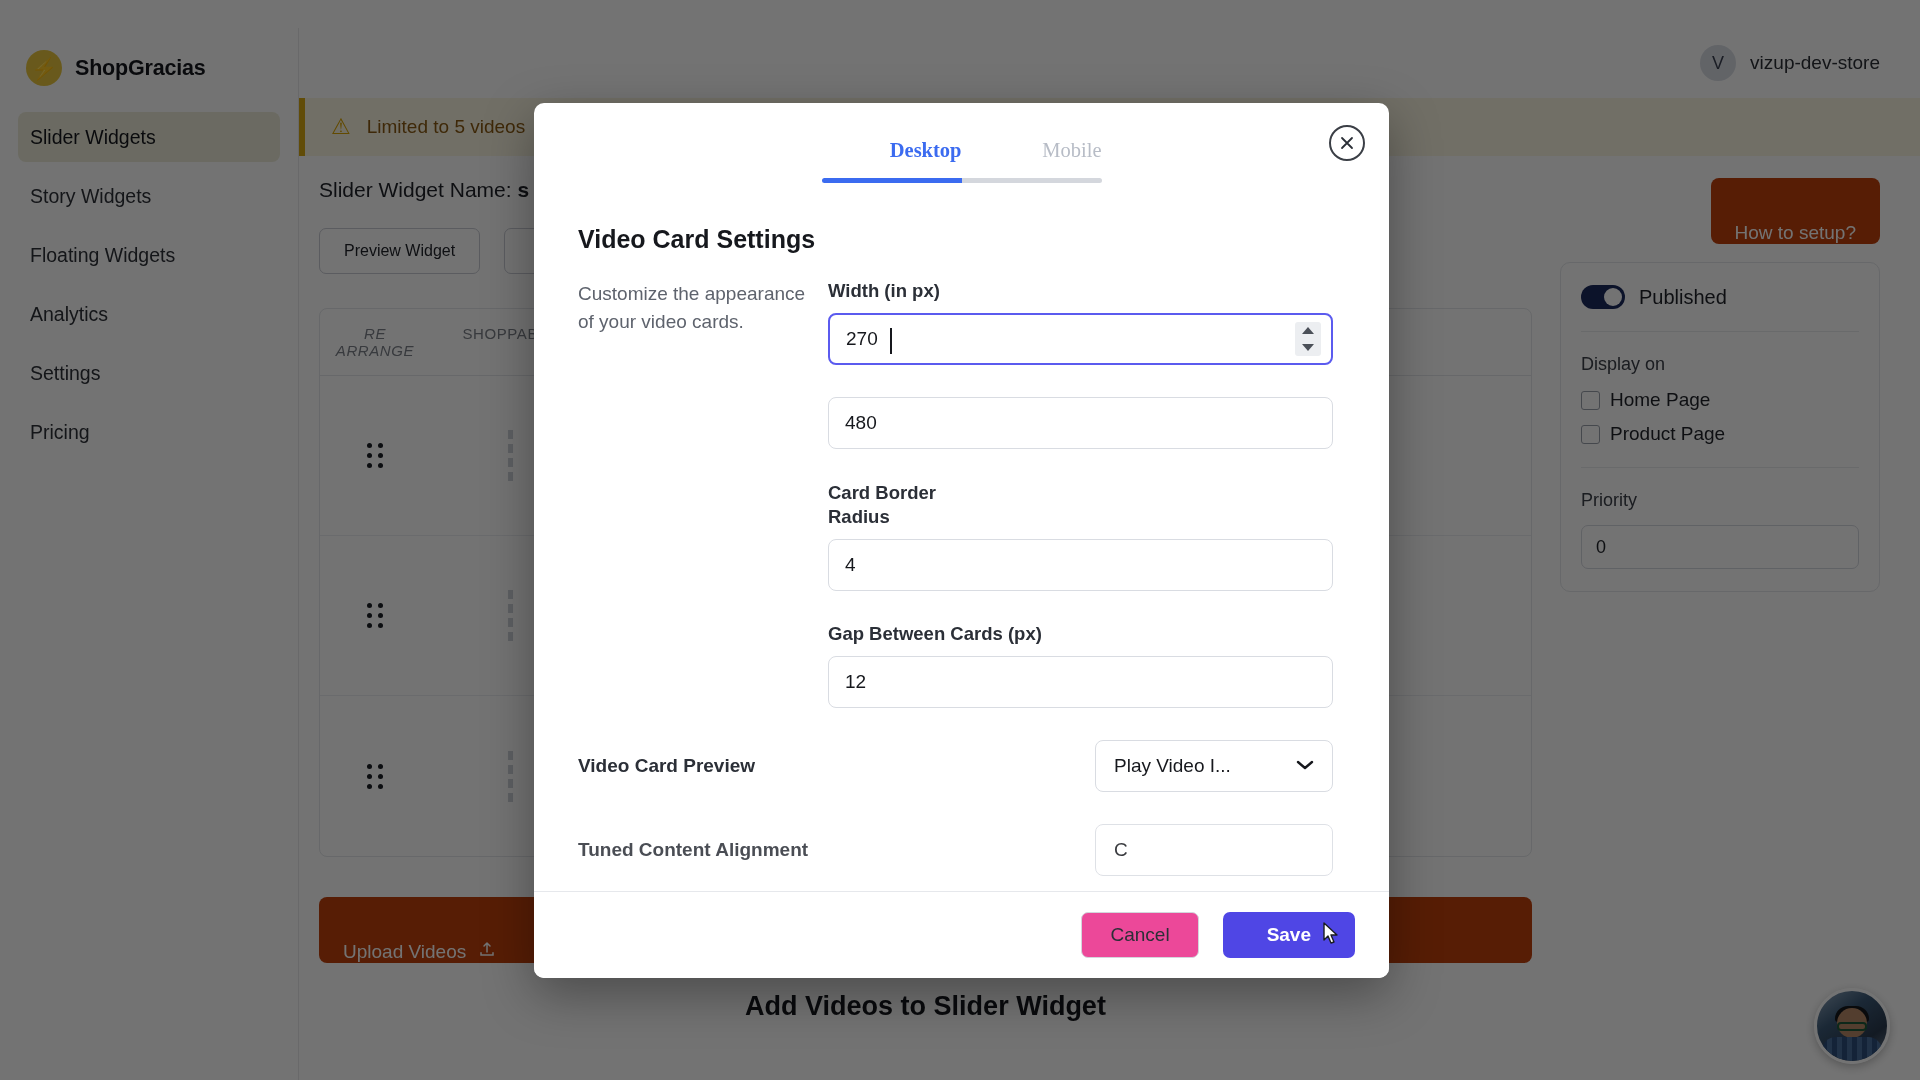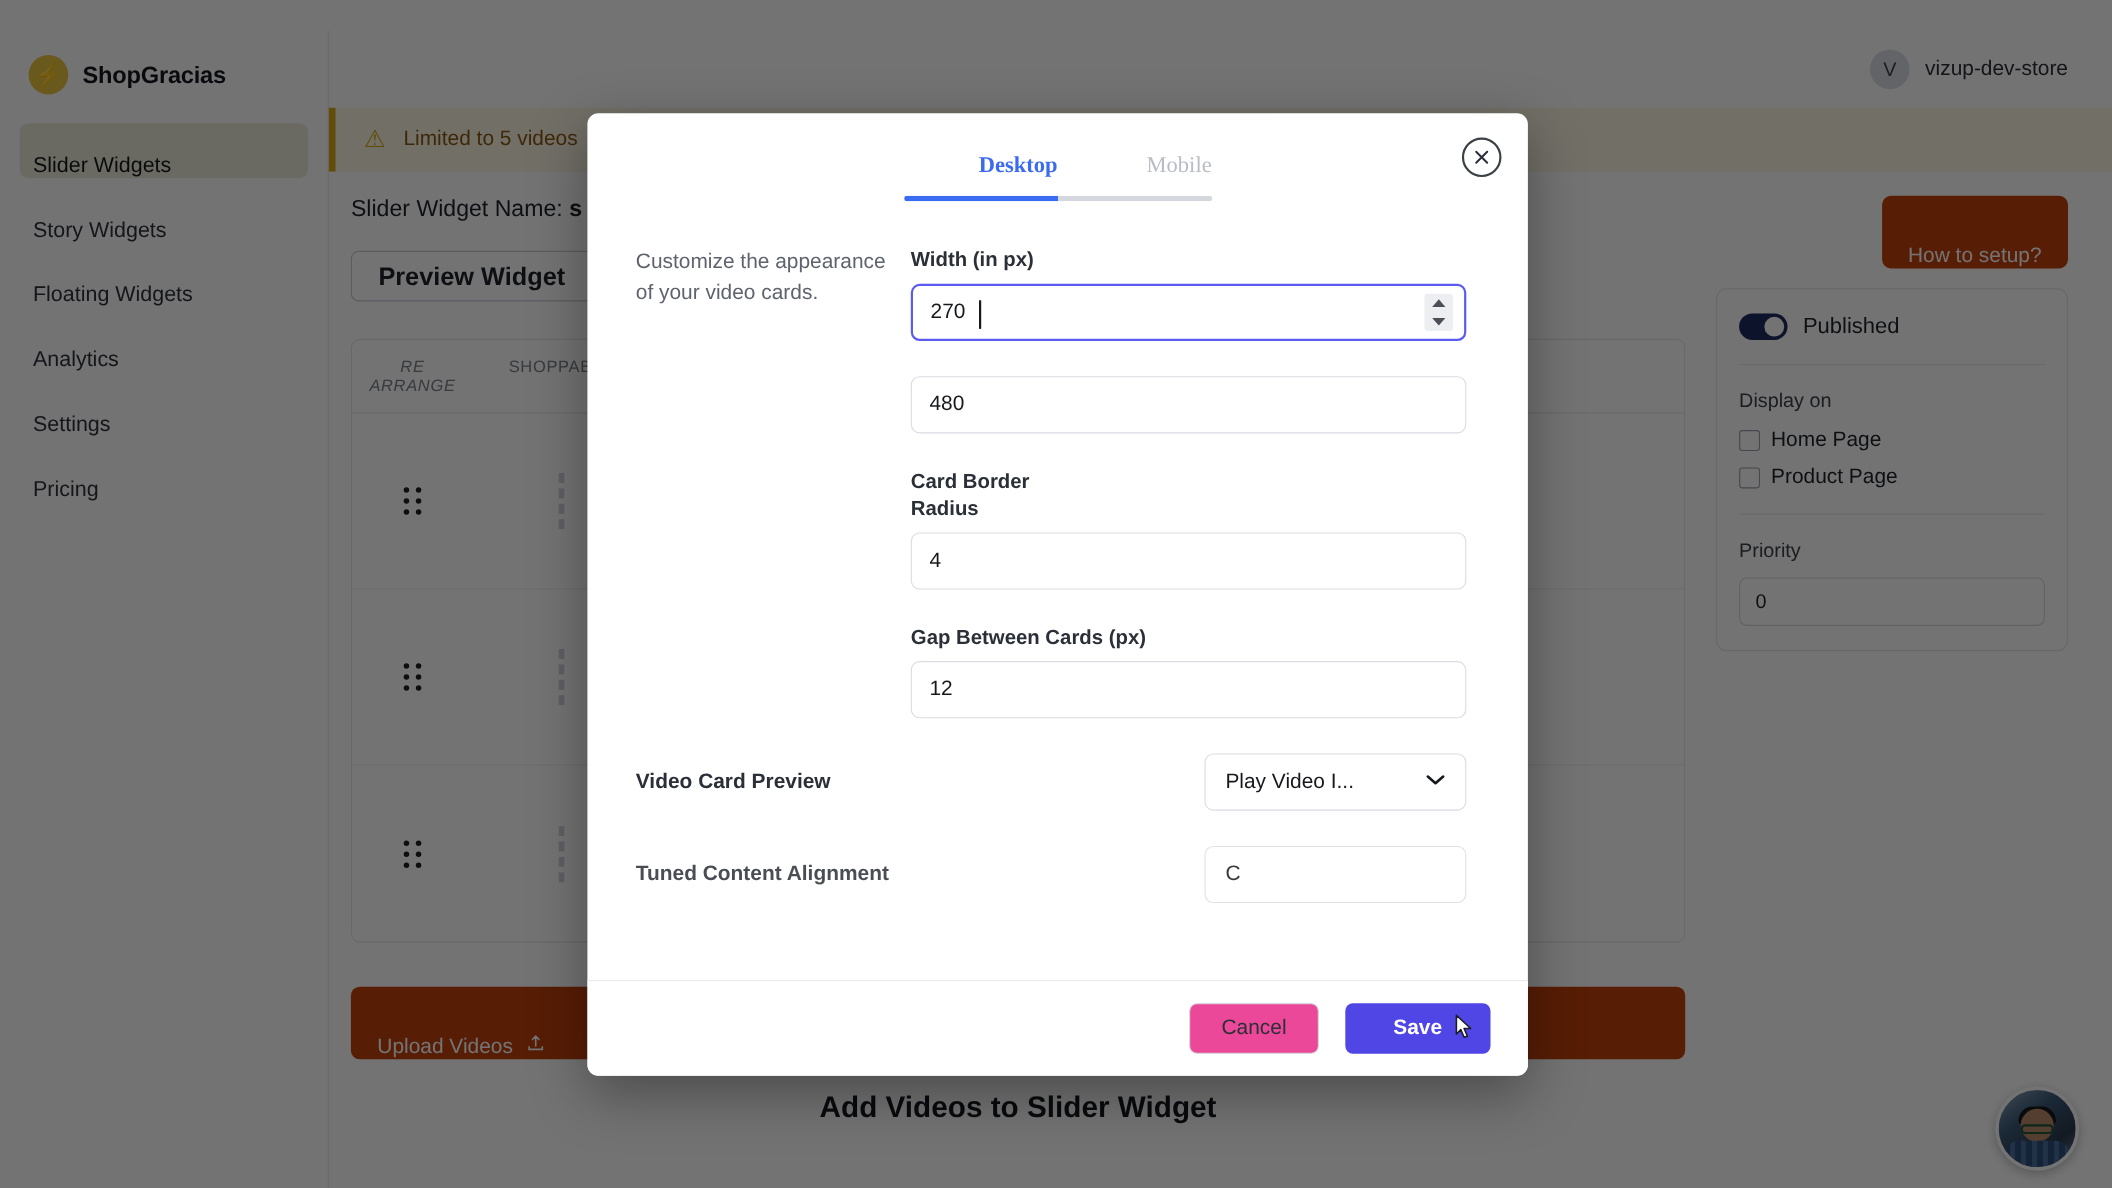--- a/index.html
+++ b/index.html
@@ -41,21 +41,21 @@
     width: 36px; height: 36px; border-radius: 50%;
     background: #e8c63f;
     display: flex; align-items: center; justify-content: center;
     font-size: 21px; line-height: 1; color: #d8373a;
   }
   .brand-name {
     font-size: 21.5px; font-weight: bold; color: #16181d;
     letter-spacing: -0.2px;
   }
   .nav-item {
-    height: 50px; display: flex; align-items: flex-end;
+    height: 50px; display: flex; align-items: center;
     padding: 0 12px; border-radius: 8px;
     font-size: 19.5px; color: #2e3138;
     margin-bottom: 9px; cursor: pointer;
   }
   .nav-item.active {
     background: #edecd9; font-weight: 400; color: #16181d;
   }
 
   
   #main {
@@ -97,21 +97,21 @@
   #content-left { flex: 1 1 auto; min-width: 0; padding-top: 22px; }
   #content-right { width: 320px; flex: 0 0 320px; padding-top: 22px; }
 
   .widget-name-line { font-size: 21px; color: #1f2229; margin-bottom: 26px; }
   .widget-name-line b { font-weight: bold; }
 
   .btn-row { display: flex; gap: 24px; margin-bottom: 34px; }
   .btn-outline {
     border: 1px solid #c9ccd4; background: #fff; border-radius: 7px;
     padding: 0 24px; height: 46px; display: flex; align-items: center;
-    font-size: 23px; font-weight: bold; color: #1f2229; cursor: pointer;
+    font-size: 16px; font-weight: normal; color: #1f2229; cursor: pointer;
   }
   .btn-navy {
     background: #c2410c; color: #ffffff; border: none; border-radius: 8px;
     padding: 0 24px; height: 66px; display: flex; align-items: flex-end;
     gap: 12px; font-size: 19px; cursor: pointer;
   }
 
   
   .vtable { border: 1px solid #e4e6ea; border-radius: 8px; overflow: hidden; background:#fff; }
   .vhead {
@@ -525,20 +525,21 @@
         <span>Mobile</span>
       </div>
     </div>
     <div class="tab-underline">
       <div class="on"></div>
         <div class="off"></div>
     </div>
   </div>
 
   <div class="modal-scroll">
+    <div class="modal-title">Video Card Settings</div>
 
     <div class="settings-grid">
       <div class="settings-desc">Customize the appearance of your video cards.</div>
 
       <div class="settings-fields">
 
         <div class="field">
           <div class="field-label">Width (in px)</div>
           <div class="input-shell focused">
             <input value="270" style="">

